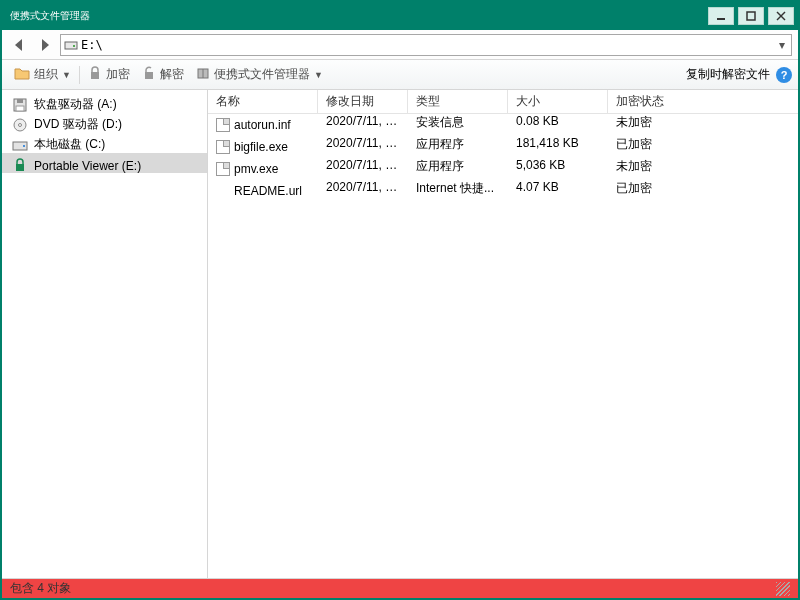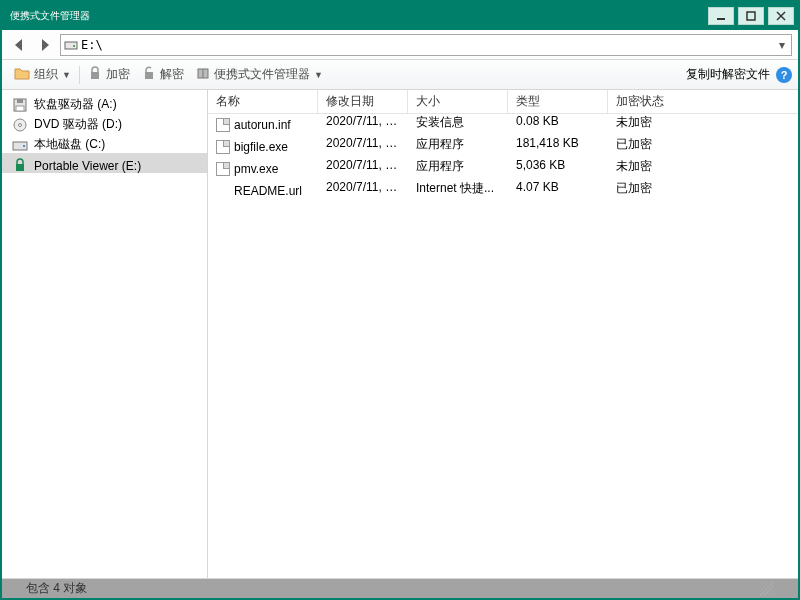--- a/index.html
+++ b/index.html
@@ -38,21 +38,21 @@
 .rows { flex: 1; overflow: auto; }
 .row { height: 22px; display: flex; }
 .cell { padding: 0 8px; white-space: nowrap; overflow: hidden; text-overflow: ellipsis; }
 .cell.name { width: 110px; display: flex; align-items: center; gap: 4px; }
 .cell.date { width: 90px; }
 .cell.type { width: 100px; }
 .cell.size { width: 100px; }
 .cell.enc  { width: 100px; }
 .fico { width: 14px; height: 14px; border: 1px solid #9a9a9a; background: #fff; flex-shrink: 0; position: relative; }
 .fico::before { content: ""; position: absolute; top: 0; right: 0; width: 5px; height: 5px; background: #ddd; border-left: 1px solid #9a9a9a; border-bottom: 1px solid #9a9a9a; }
-.statusbar { height: 20px; background: #a3a3a3; border-top: 1px solid #d6d6d6; display: flex; align-items: center; padding: 0 24px; color: #333; justify-content: flex-end; }
+.statusbar { height: 20px; background: #ef4444; border-top: 1px solid #d6d6d6; display: flex; align-items: center; padding: 0 8px; color: #333; justify-content: flex-end; }
 .grip { margin-left: auto; width: 14px; height: 14px; background: repeating-linear-gradient(135deg,#aaa 0 1px,transparent 1px 3px); }
 </style>
 </head>
 <body>
 
 <div class="window">
 
   <div class="titlebar">
     <span class="title">便携式文件管理器</span>
     <div class="win-btns">
@@ -172,22 +172,22 @@
               <path d="M5 6v-2a3 3 0 016 0v2" fill="none" stroke="#1a8a54" stroke-width="1.5"></path>
             </svg>
           </span>
           <span>Portable Viewer (E:)</span>
         </div>
       </div>
     <div class="filepane">
       <div class="cols">
         <div class="col name">名称</div>
         <div class="col date">修改日期</div>
+        <div class="col type">类型</div>
         <div class="col size">大小</div>
-        <div class="col type">类型</div>
         <div class="col enc">加密状态</div>
       </div>
       <div class="rows" id="rows">
           <div class="row">
             <div class="cell name">
               <span class="fico"></span>
               <span>autorun.inf</span>
             </div>
             <div class="cell date">2020/7/11, 2...</div>
             <div class="cell type">安装信息</div>

